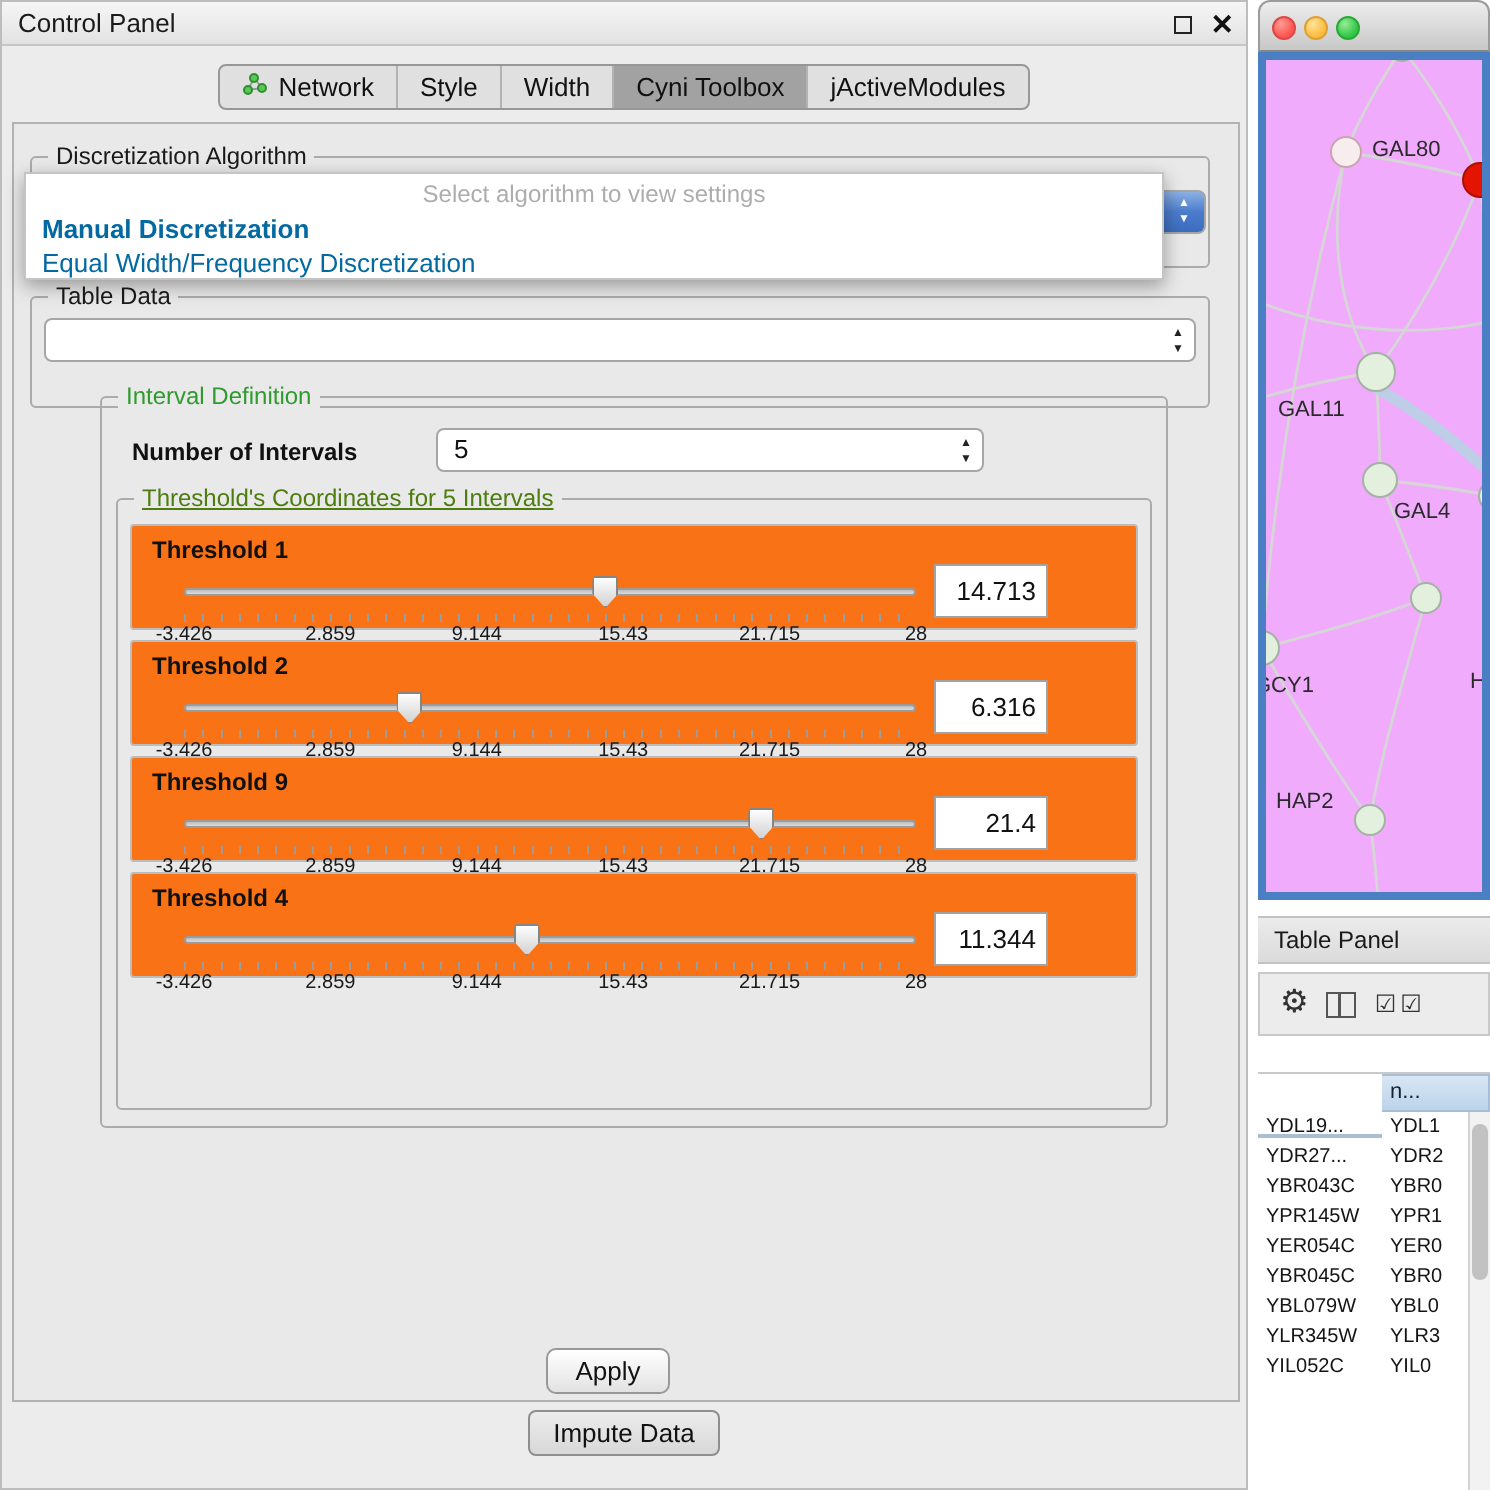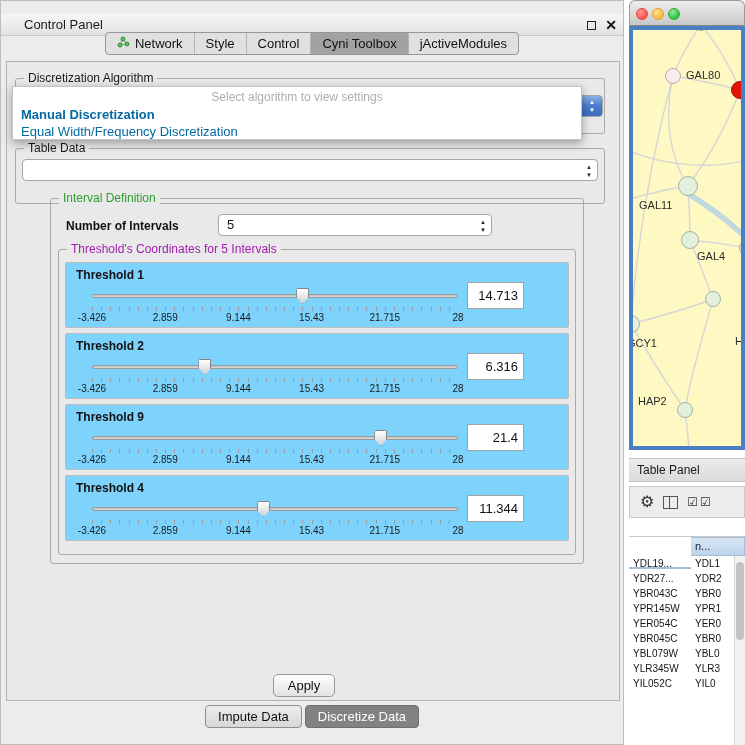--- a/index.html
+++ b/index.html
@@ -3,51 +3,51 @@
 <meta charset="utf-8">
 <style>
   *{margin:0;padding:0;box-sizing:border-box;}
   html,body{width:745px;height:745px;}
   body{font-family:"Liberation Sans",sans-serif;background:#fff;}
   input{font-family:inherit;outline:none;}
   .stage{position:relative;width:745px;height:745px;overflow:hidden;background:#fff;}
 
   
   .cp{position:absolute;left:0;top:0;width:624px;height:745px;background:#ececec;border:1px solid #bdbdbd;}
-  .cp-titlebar{position:absolute;top:13px;left:0;right:0;height:22px;background:linear-gradient(#f6f6f6,#e2e2e2);border-bottom:1px solid #c6c6c6;font-size:13px;color:#1a1a1a;line-height:21px;padding-left:23px;}
+  .cp-titlebar{position:absolute;top:0;left:0;right:0;height:22px;background:linear-gradient(#f6f6f6,#e2e2e2);border-bottom:1px solid #c6c6c6;font-size:13px;color:#1a1a1a;line-height:21px;padding-left:8px;}
   .win-btns{position:absolute;right:6px;top:0;height:22px;display:flex;align-items:center;gap:9px;}
   .min-box{width:9px;height:9px;border:1.5px solid #222;display:inline-block;}
   .close-x{font-size:14px;font-weight:bold;color:#111;line-height:1;}
 
   .top-tabs{position:absolute;top:31px;left:0;right:0;display:flex;justify-content:center;}
   .tabbar{display:flex;border:1px solid #979797;border-radius:4px;overflow:hidden;background:#e0e0e0;}
   .tab{padding:3px 11px;font-size:13px;color:#111;border-left:1px solid #b3b3b3;display:flex;align-items:center;gap:5px;white-space:nowrap;}
   .tab:first-child{border-left:none;}
   .tab.sel{background:#a2a2a2;}
 
   .cp-main{position:absolute;left:5px;top:60px;width:614px;height:640px;border:1px solid #b2b2b2;background:#e9e9e9;}
 
   .fieldset{position:absolute;border:1px solid #ababab;border-radius:3px;}
   .legend{position:absolute;top:-8px;left:8px;background:#e9e9e9;padding:0 4px;font-size:12px;color:#1a1a1a;white-space:nowrap;}
   .legend.green{color:#2f9b2f;}
-  .legend.blue{color:#a21caf;}
+  .legend.blue{color:#4d7c0f;text-decoration:underline;}
 
   .combo{position:absolute;height:22px;background:#fff;border:1px solid #a6a6a6;border-radius:4px;font-size:13px;line-height:20px;color:#111;padding:0 26px 0 8px;overflow:hidden;white-space:nowrap;}
   .combo .arrows{position:absolute;right:5px;top:3px;display:flex;flex-direction:column;font-size:6px;line-height:8px;color:#222;}
   .blue-cap-end{position:absolute;right:-1px;top:-1px;bottom:-1px;width:22px;border-radius:0 4px 4px 0;background:linear-gradient(#8cb0e4,#4a7ccd 50%,#3b6cbd);border:1px solid #3a66ad;display:flex;flex-direction:column;align-items:center;justify-content:center;font-size:6px;line-height:8px;color:#fff;}
 
   .popup{position:absolute;left:5px;top:24px;width:570px;height:54px;background:#fff;border:1px solid #c4c4c4;box-shadow:0 3px 9px rgba(0,0,0,.35);z-index:30;}
   .popup-prompt{text-align:center;color:#adadad;font-size:12px;padding:3px 0 2px;}
   .popup-item{font-size:13px;color:#0369a1;padding:1px 8px;}
   .popup-item.bold{font-weight:bold;}
   .bold-label{position:absolute;font-size:12px;font-weight:bold;color:#111;white-space:nowrap;}
 
   
   .thr-wrap{padding-top:12px;}
-  .tbox{position:relative;height:66px;border:1px solid #bcbcbc;border-radius:2px;margin:0 6px 5px;background:#7dd3fc;}
+  .tbox{position:relative;height:53px;border:1px solid #bcbcbc;border-radius:2px;margin:0 6px 5px;background:#f97316;}
   .tbox-label{position:absolute;left:10px;top:5px;font-size:12px;font-weight:bold;color:#111;}
   .slider{position:absolute;left:26px;top:24px;width:366px;height:38px;}
   .track{position:absolute;left:0;right:0;top:7px;height:4px;background:linear-gradient(#bfbfbf,#dadada);border:1px solid #9b9b9b;border-radius:2px;}
   .thumb{position:absolute;top:1px;width:13px;height:16px;margin-left:-7px;background:linear-gradient(#fefefe,#d2d2d2);border:1px solid #858585;clip-path:polygon(8% 0,92% 0,100% 12%,100% 55%,50% 100%,0 55%,0 12%);}
   .ticks{position:absolute;left:0;right:0;top:20px;height:4px;background:repeating-linear-gradient(90deg,#9c9c9c 0 1px,transparent 1px 9.15px);}
   .scale-row{position:absolute;left:0;right:0;top:25px;height:12px;}
   .scale-label{position:absolute;transform:translateX(-50%);font-size:10px;color:#1a1a1a;white-space:nowrap;}
   .vfield{position:absolute;right:44px;top:19px;width:57px;height:27px;background:#fff;border:1px solid #a2a2a2;font-size:13px;line-height:25px;text-align:right;padding-right:5px;color:#111;}
 
   
@@ -62,21 +62,21 @@
   .btab{padding:3px 12px;font-size:13px;border:1px solid #8e8e8e;border-radius:4px;background:linear-gradient(#ececec,#d8d8d8);color:#111;white-space:nowrap;}
   .btab.sel{background:#828282;color:#fff;border-color:#6f6f6f;}
 
   
   .nw{position:absolute;left:629px;top:0;width:116px;height:745px;}
   .mac-bar{position:absolute;top:0;left:0;right:0;height:26px;background:linear-gradient(#ededed,#c8c8c8);border:1px solid #9b9b9b;border-bottom-color:#868686;border-radius:6px 6px 0 0;}
   .light{position:absolute;top:7px;width:12px;height:12px;border-radius:50%;}
   .light.red{left:6px;background:radial-gradient(circle at 35% 30%,#ff9b92,#fc5753 65%);border:1px solid #df4744;}
   .light.yellow{left:22px;background:radial-gradient(circle at 35% 30%,#ffe49a,#fdbc40 65%);border:1px solid #de9f34;}
   .light.green{left:38px;background:radial-gradient(circle at 35% 30%,#97ec97,#33c748 65%);border:1px solid #27aa35;}
-  .net-frame{position:absolute;top:26px;left:0;width:116px;height:424px;border:4px solid #4a7fc4;background:#fef9c3;}
+  .net-frame{position:absolute;top:26px;left:0;width:116px;height:424px;border:4px solid #4a7fc4;background:#f0abfc;}
   .net-canvas{position:absolute;inset:0;overflow:hidden;}
   .net-canvas svg{position:absolute;left:0;top:0;}
   .net-node{position:absolute;border-radius:50%;border:1px solid #a3b2a3;}
   .net-label{position:absolute;font-size:11px;color:#2a2a2a;white-space:nowrap;}
 
   .tp-header{position:absolute;top:458px;left:0;right:0;height:24px;background:linear-gradient(#ebebeb,#dbdbdb);border-top:1px solid #c2c2c2;border-bottom:1px solid #c2c2c2;font-size:12px;line-height:23px;padding-left:8px;color:#1a1a1a;}
   .tp-toolbar{position:absolute;top:486px;left:0;right:0;height:32px;background:#ececec;border:1px solid #c9c9c9;display:flex;align-items:center;gap:9px;padding-left:10px;}
   .gear{font-size:16px;color:#333;line-height:1;}
   .col-icon{width:15px;height:13px;border:1.5px solid #555;background:linear-gradient(90deg,transparent 5px,#555 5px 6.5px,transparent 6.5px);}
   .checks{font-size:12px;color:#333;letter-spacing:2px;white-space:nowrap;}
@@ -117,21 +117,21 @@
                 <circle cx="6" cy="3" r="2" fill="#57c957" stroke="#2f8f2f"></circle>
                 <circle cx="10" cy="8" r="2" fill="#57c957" stroke="#2f8f2f"></circle>
               </svg>
           </span>
           <span>Network</span>
         </div>
         <div class="tab">
             <span>Style</span>
           </div>
         <div class="tab">
-            <span>Control</span>
+            <span>Width</span>
           </div>
         <div class="tab sel">
             <span>Cyni Toolbox</span>
           </div>
         <div class="tab">
             <span>jActiveModules</span>
           </div>
       </div>
     </nav>
 
@@ -251,21 +251,20 @@
           </div>
         </div>
       </div>
 
 
       <div class="apply-btn">Apply</div>
     </div>
 
     <nav class="bottom-tabs">
       <div class="btab">Impute Data</div>
-      <div class="btab sel">Discretize Data</div>
     </nav>
   </section>
 
   <section class="nw">
     <div class="mac-bar">
       <span class="light red"></span>
       <span class="light yellow"></span>
       <span class="light green"></span>
     </div>
 

